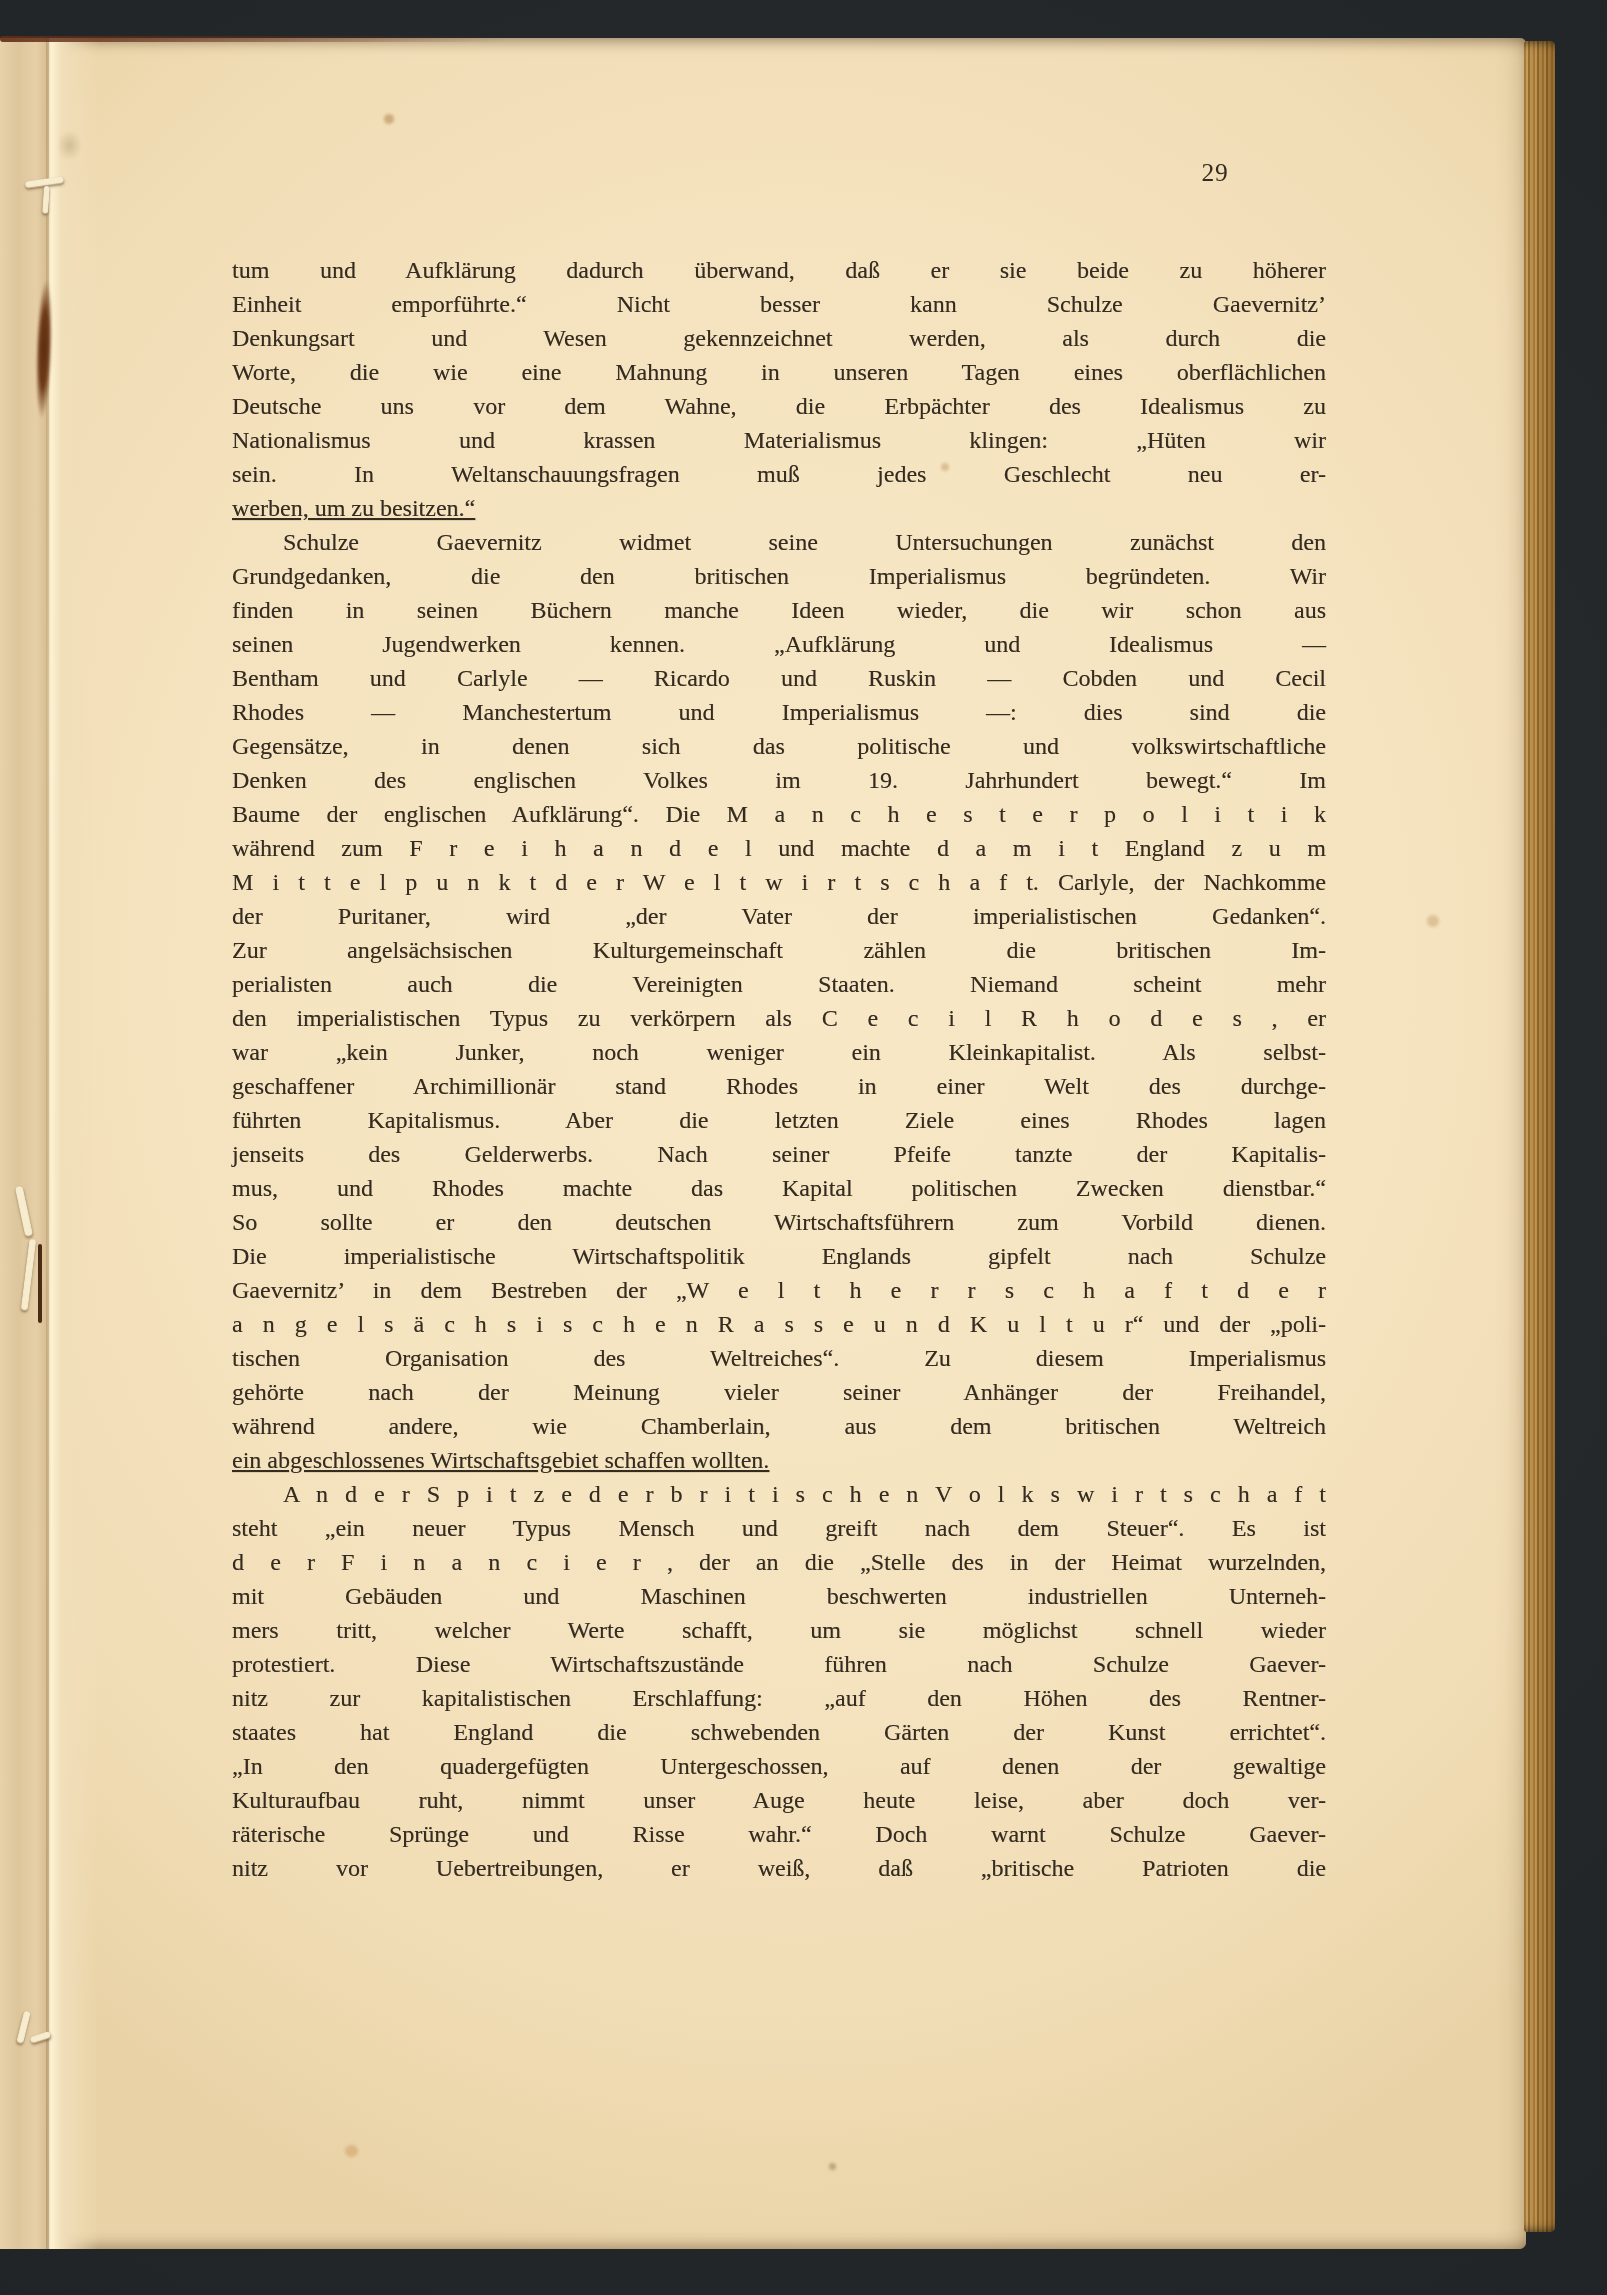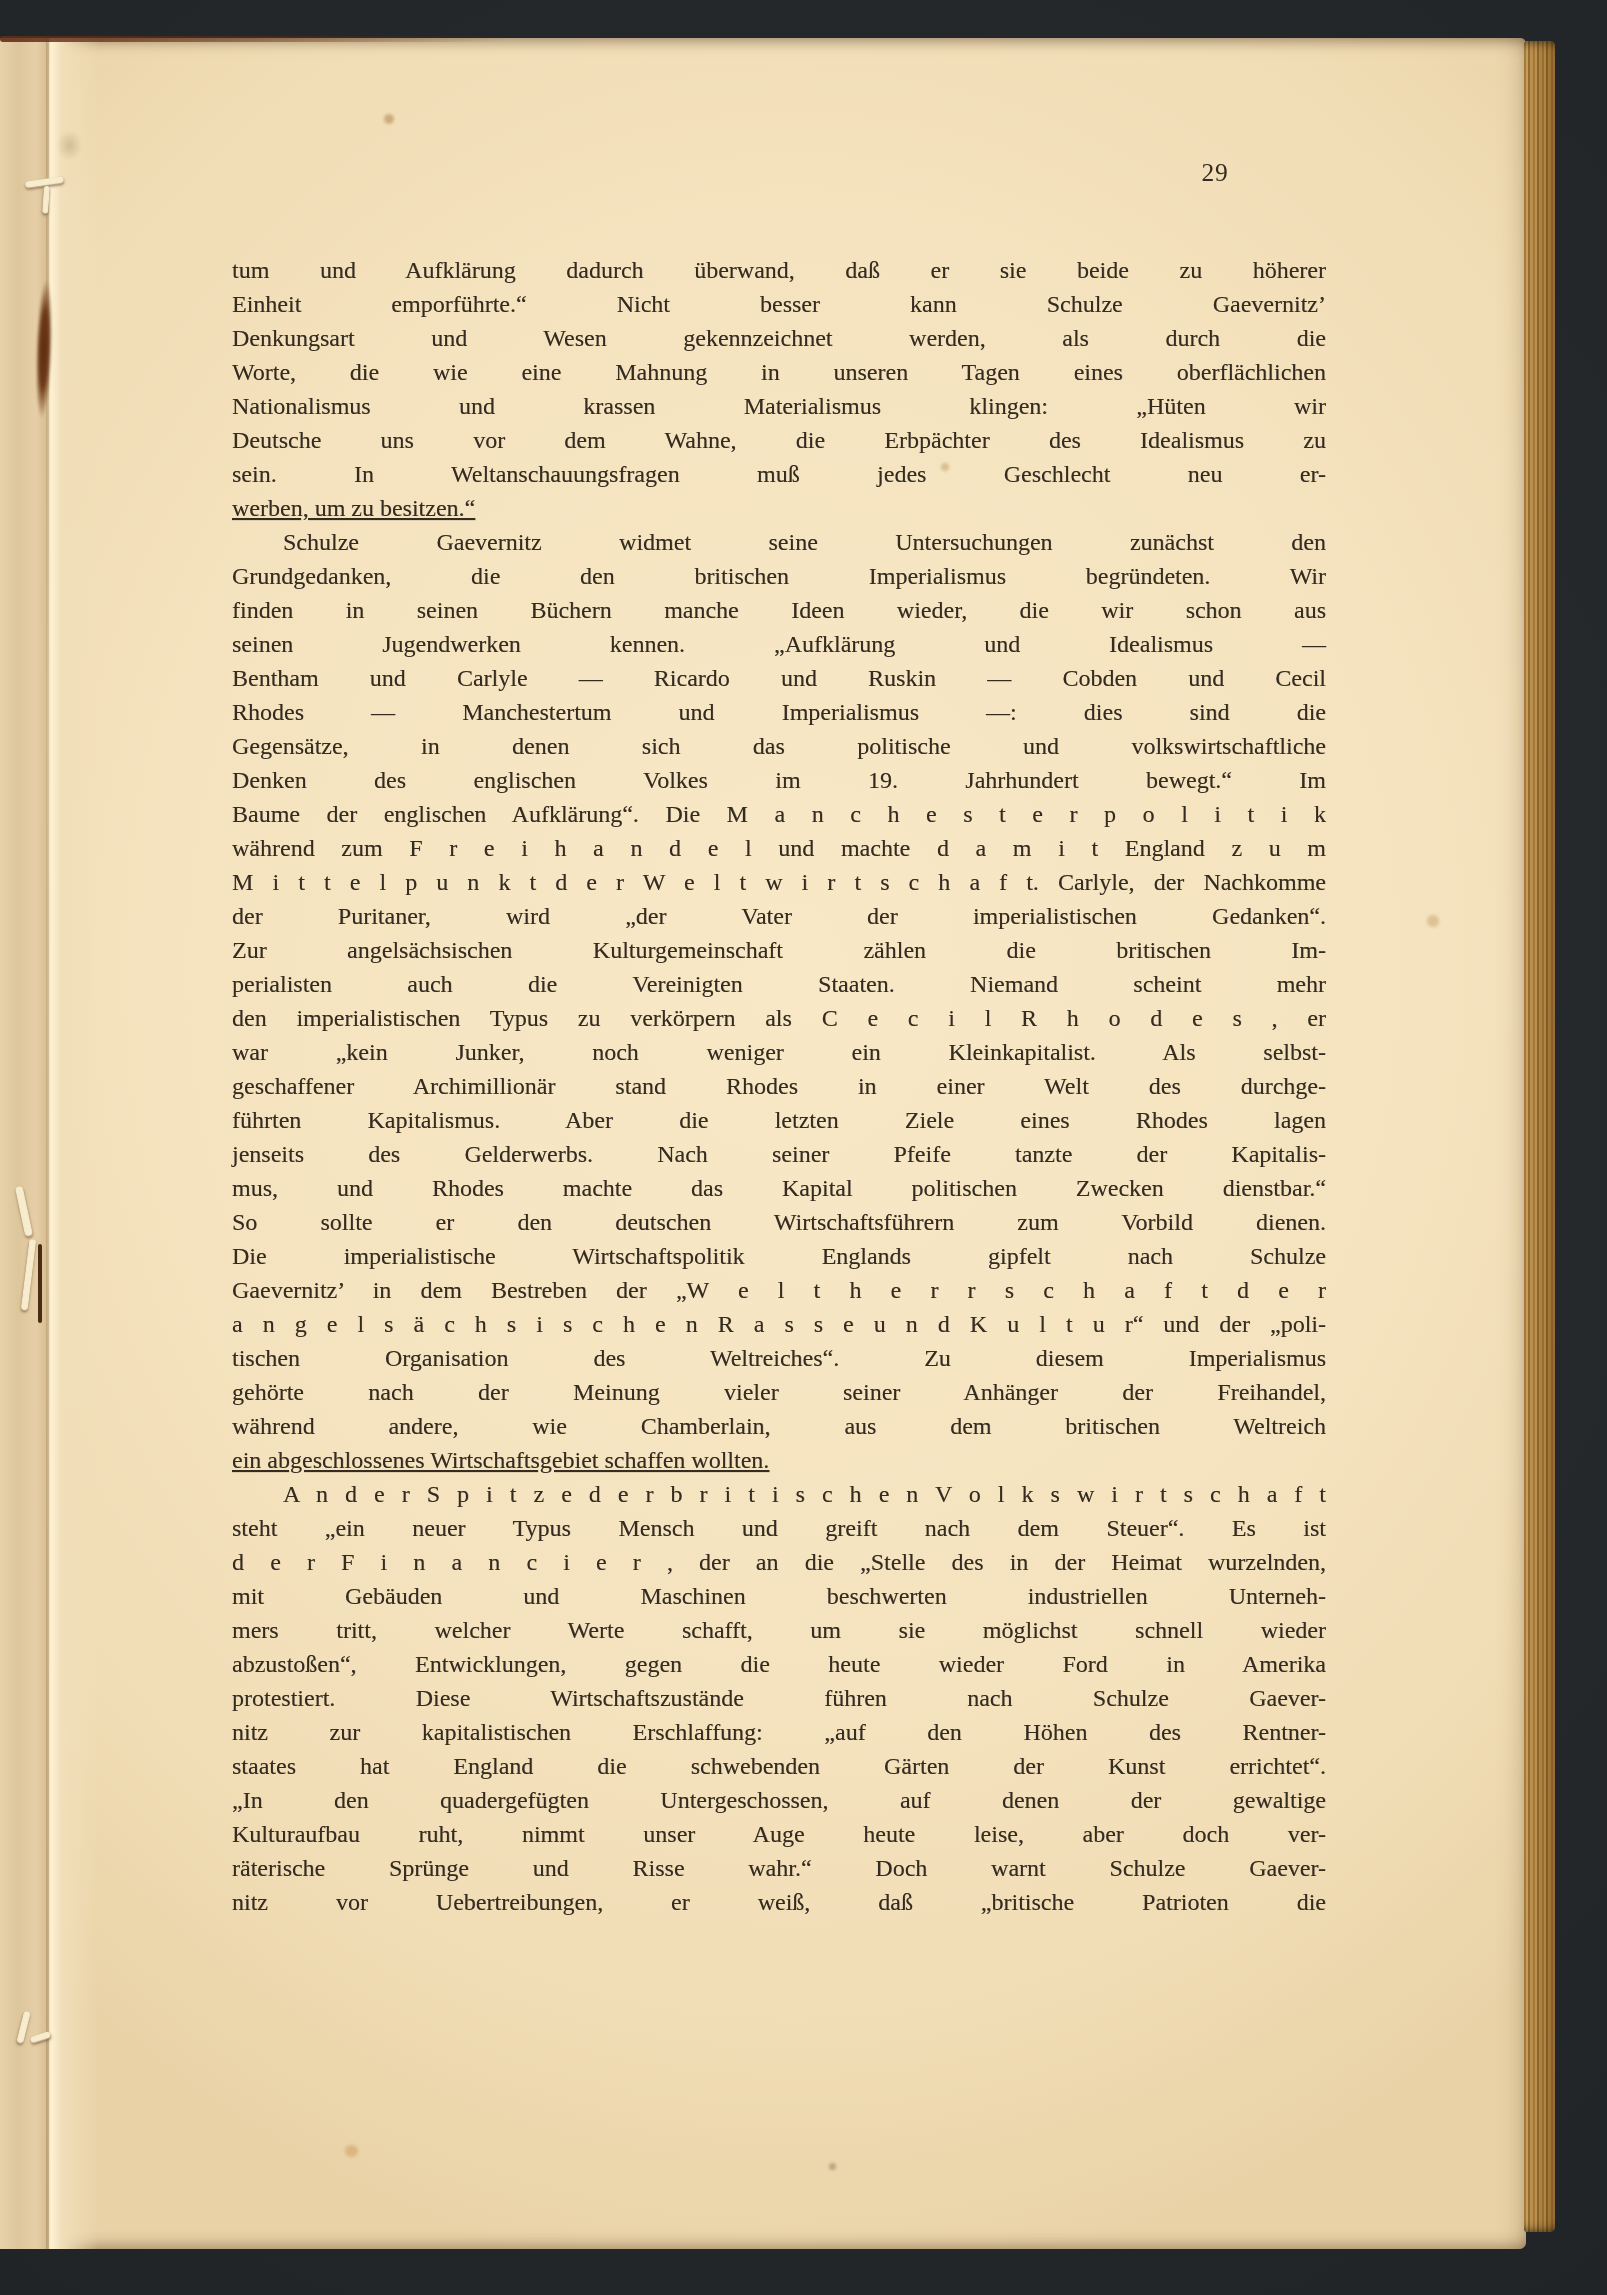--- a/index.html
+++ b/index.html
@@ -107,22 +107,22 @@
   <div class="fox f5"></div>
 
   <div class="page-number">29</div>
 
   <div class="textblock">
     <div class="paragraph">
         <div class="line">tum und Aufklärung dadurch überwand, daß er sie beide zu höherer</div>
         <div class="line">Einheit emporführte.“ Nicht besser kann Schulze Gaevernitz’</div>
         <div class="line">Denkungsart und Wesen gekennzeichnet werden, als durch die</div>
         <div class="line">Worte, die wie eine Mahnung in unseren Tagen eines oberflächlichen</div>
+        <div class="line">Deutsche uns vor dem Wahne, die Erbpächter des Idealismus zu</div>
         <div class="line">Nationalismus und krassen Materialismus klingen: „Hüten wir</div>
-        <div class="line">Deutsche uns vor dem Wahne, die Erbpächter des Idealismus zu</div>
         <div class="line">sein. In Weltanschauungsfragen muß jedes Geschlecht neu er-</div>
         <div class="line noj">werben, um zu besitzen.“</div>
       </div>
     <div class="paragraph">
         <div class="line indent">Schulze Gaevernitz widmet seine Untersuchungen zunächst den</div>
         <div class="line">Grundgedanken, die den britischen Imperialismus begründeten. Wir</div>
         <div class="line">finden in seinen Büchern manche Ideen wieder, die wir schon aus</div>
         <div class="line">seinen Jugendwerken kennen. „Aufklärung und Idealismus —</div>
         <div class="line">Bentham und Carlyle — Ricardo und Ruskin — Cobden und Cecil</div>
         <div class="line">Rhodes — Manchestertum und Imperialismus —: dies sind die</div>
@@ -148,21 +148,20 @@
         <div class="line">gehörte nach der Meinung vieler seiner Anhänger der Freihandel,</div>
         <div class="line">während andere, wie Chamberlain, aus dem britischen Weltreich</div>
         <div class="line noj">ein abgeschlossenes Wirtschaftsgebiet schaffen wollten.</div>
       </div>
     <div class="paragraph">
         <div class="line indent">A n  d e r  S p i t z e  d e r  b r i t i s c h e n  V o l k s w i r t s c h a f t</div>
         <div class="line">steht „ein neuer Typus Mensch und greift nach dem Steuer“. Es ist</div>
         <div class="line">d e r F i n a n c i e r , der an die „Stelle des in der Heimat wurzelnden,</div>
         <div class="line">mit Gebäuden und Maschinen beschwerten industriellen Unterneh-</div>
         <div class="line">mers tritt, welcher Werte schafft, um sie möglichst schnell wieder</div>
-        <div class="line">abzustoßen“, Entwicklungen, gegen die heute wieder Ford in Amerika</div>
         <div class="line">protestiert. Diese Wirtschaftszustände führen nach Schulze Gaever-</div>
         <div class="line">nitz zur kapitalistischen Erschlaffung: „auf den Höhen des Rentner-</div>
         <div class="line">staates hat England die schwebenden Gärten der Kunst errichtet“.</div>
         <div class="line">„In den quadergefügten Untergeschossen, auf denen der gewaltige</div>
         <div class="line">Kulturaufbau ruht, nimmt unser Auge heute leise, aber doch ver-</div>
         <div class="line">räterische Sprünge und Risse wahr.“ Doch warnt Schulze Gaever-</div>
         <div class="line">nitz vor Uebertreibungen, er weiß, daß „britische Patrioten die</div>
       </div>
   </div>
 </div>

